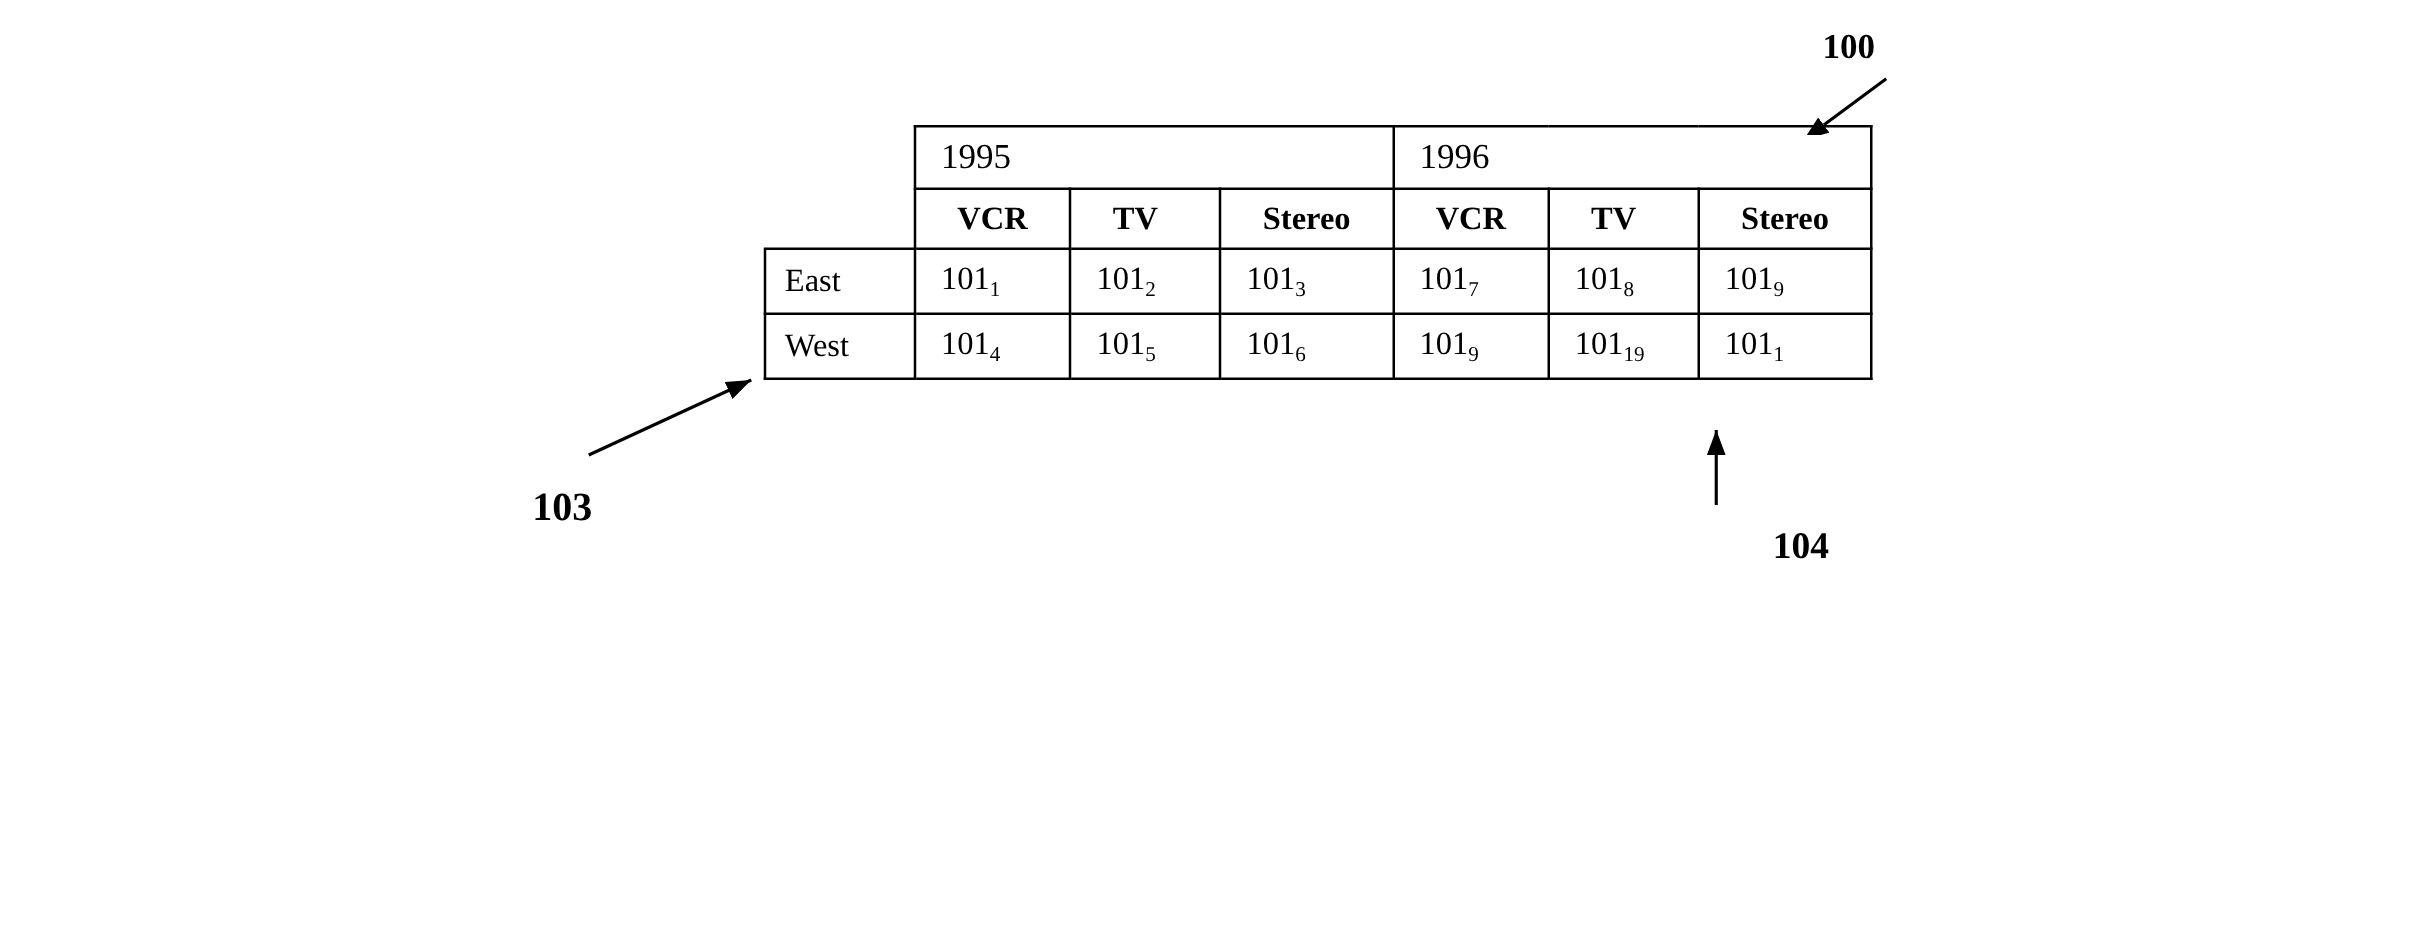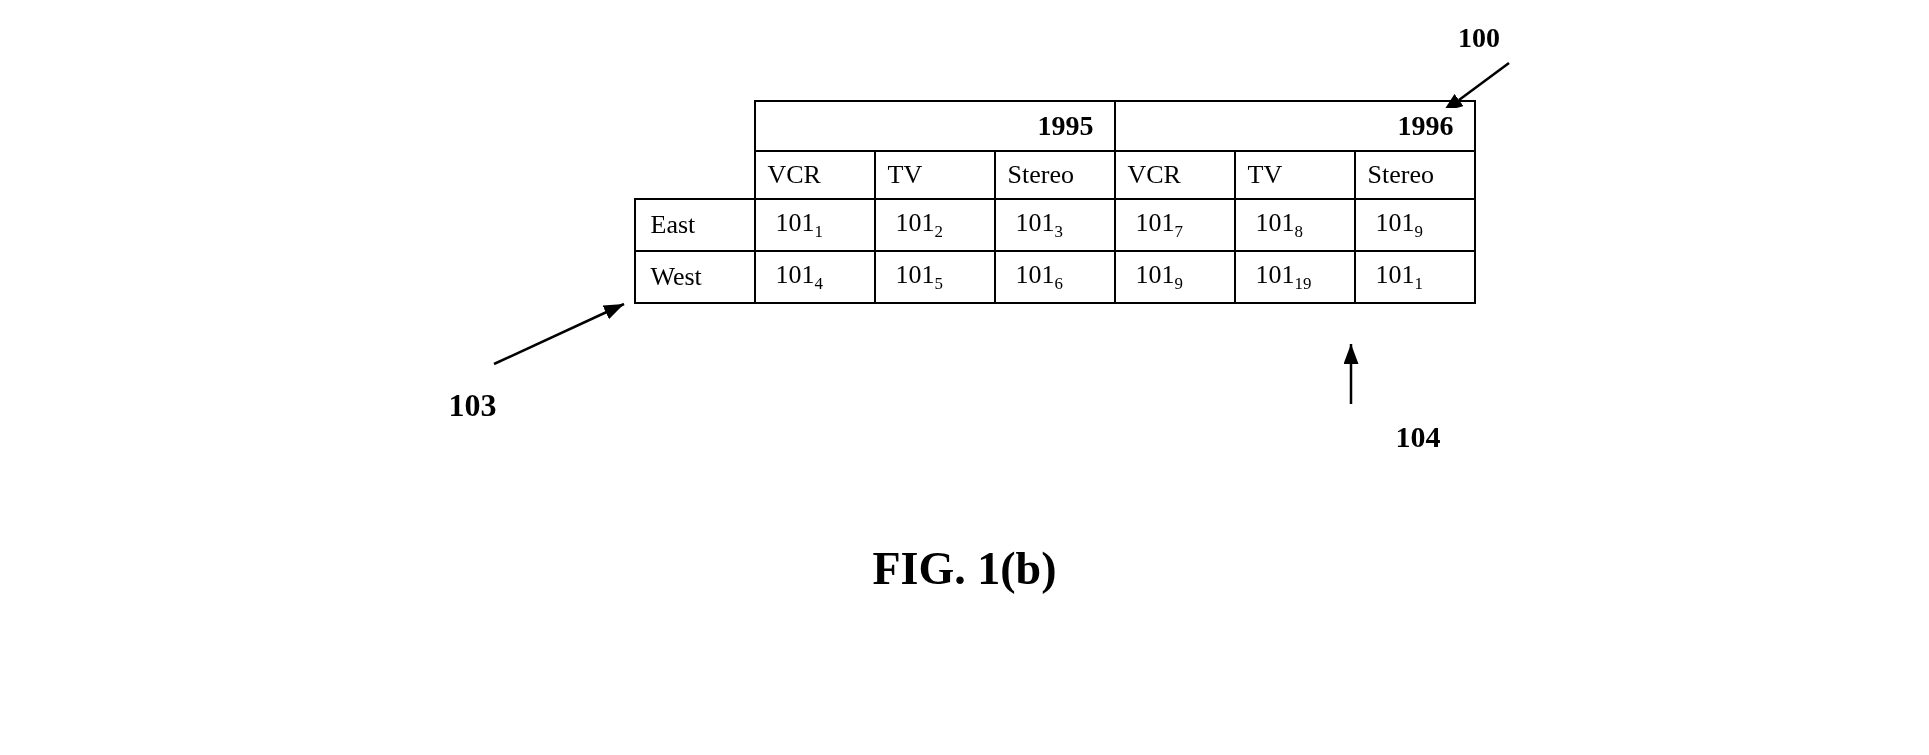--- a/index.html
+++ b/index.html
@@ -49,29 +49,29 @@
       min-width: 120px;
     }
 
     .pivot-table .row-header {
       text-align: left;
       min-width: 100px;
       padding: 9px 15px;
     }
 
     .pivot-table .year-header {
-      text-align: right;
-      font-weight: bold;
+      text-align: left;
+      font-weight: normal;
       font-size: 28px;
     }
 
     .pivot-table .col-header {
       text-align: left;
-      font-weight: normal;
-      padding: 8px 12px;
+      font-weight: bold;
+      padding: 8px 33px;
     }
 
     .pivot-table .empty-corner {
       border: none;
       border-bottom: 2px solid #000;
       border-right: 2px solid #000;
       background: white;
     }
 
     .pivot-table .empty-corner-top {
@@ -182,15 +182,14 @@
         <marker id="arrowhead4" markerWidth="8" markerHeight="6" refX="8" refY="3" orient="auto">
           <polygon points="8 3, 0 0, 0 6" fill="#000"></polygon>
         </marker>
       </defs>
       <line x1="55" y1="80" x2="55" y2="20" stroke="#000" stroke-width="2.5" marker-end="url(#arrowhead4)"></line>
     </svg>
     <span style="position:absolute; right:35px; bottom:-150px; font-size:30px; font-weight:bold;">104</span>
 
   </div>
 
-  <div class="fig-caption">FIG. 1(b)</div>
 
 </div>
 
 </body></html>

